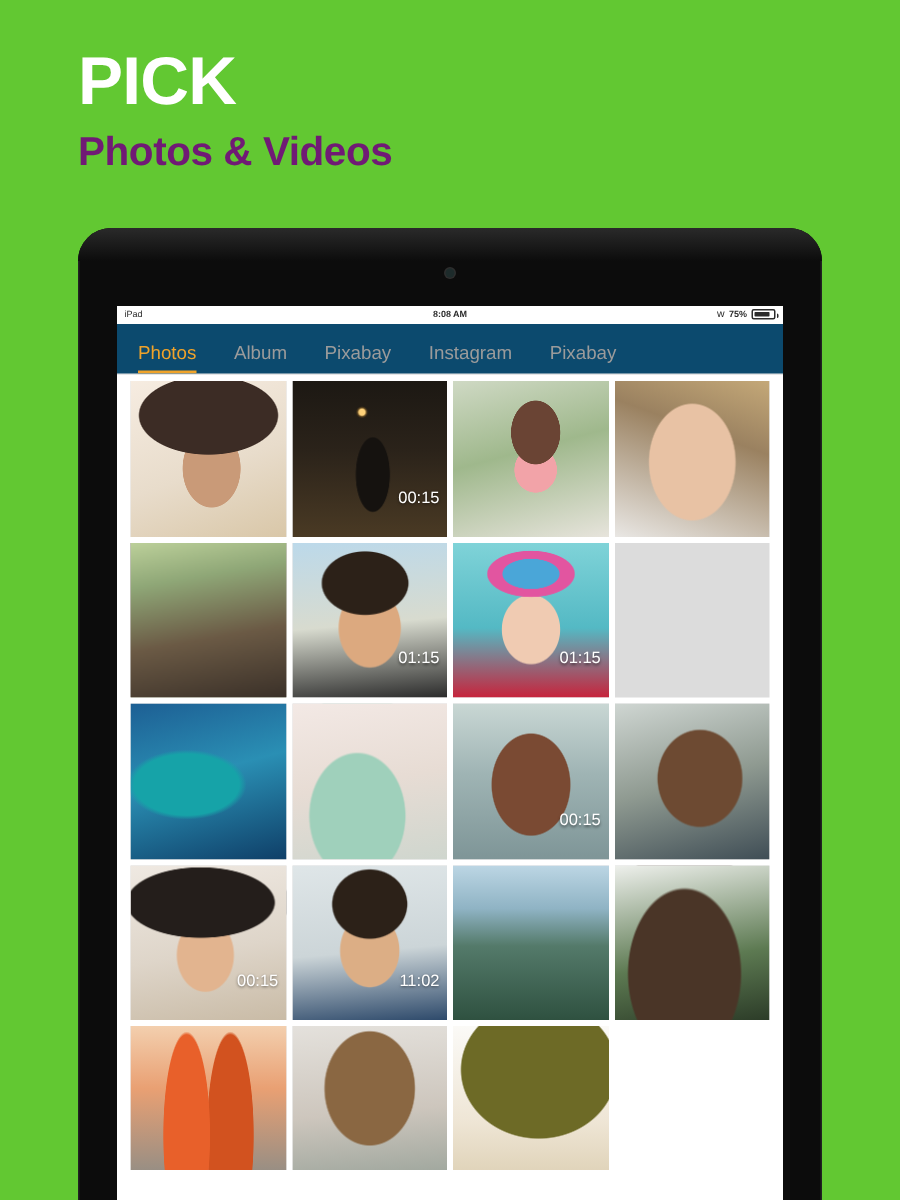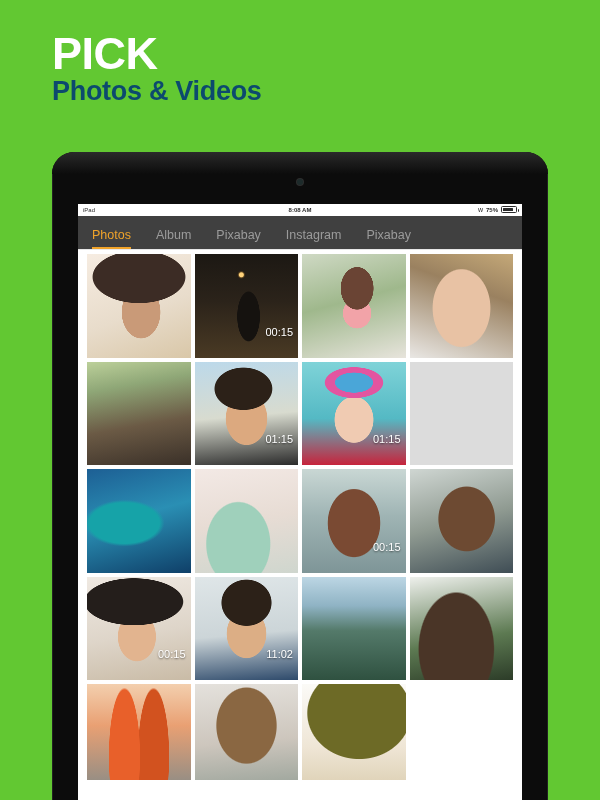--- a/index.html
+++ b/index.html
@@ -15,22 +15,22 @@
     overflow:hidden;
   }
 
   
   .promo { position:absolute; left:52px; top:30px; }
   .promo-title {
     font-size:45px; font-weight:bold; color:#ffffff;
     letter-spacing:-0.5px; line-height:1.05;
   }
   .promo-sub {
-    font-size:27px; font-weight:bold; color:#0c4a6e;
-    letter-spacing:-0.3px; line-height:1.1;
+    font-size:27px; font-weight:bold; color:#701a75;
+    margin-top:10px; letter-spacing:-0.3px; line-height:1.1;
   }
 
   
   .device {
     position:absolute; left:52px; top:152px;
     width:496px; height:680px;
     background:#0c0c0c;
     border-radius:22px 22px 0 0;
     box-shadow:0 0 0 1px #222 inset;
     overflow:hidden;
@@ -95,21 +95,21 @@
     font-size:14.5px; font-weight:bold; color:#4a4a4a;
     letter-spacing:1.6px;
   }
 
   
   .tabs {
     display:flex; align-items:flex-end;
     padding:0 0 0 14px;
     height:34px;
     border-bottom:1px solid #e6e6e6;
-    background:#404040;
+    background:#0c4a6e;
     overflow:hidden;
   }
   .tab {
     font-size:12.5px; color:#9b9b9b;
     padding:0 0 7px 0; margin-right:25px;
     position:relative; white-space:nowrap;
     cursor:pointer;
   }
   .tab.active { color:#f0a32a; }
   .tab.active:after{

